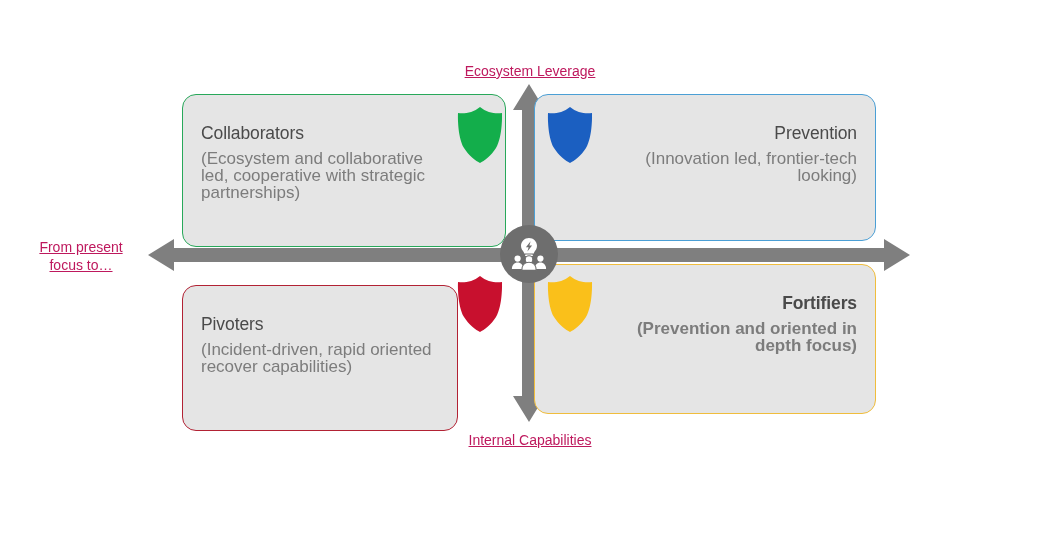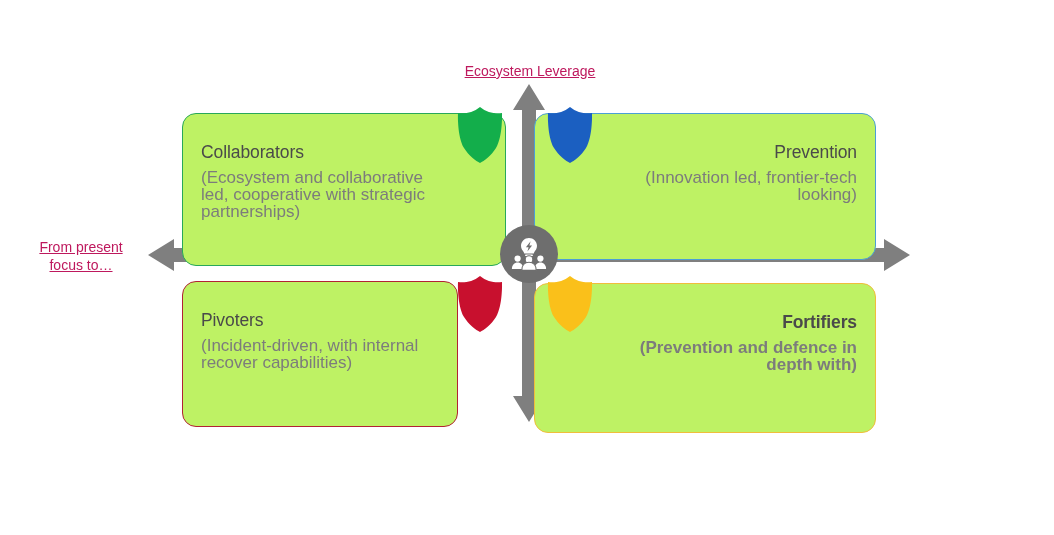--- a/index.html
+++ b/index.html
@@ -17,35 +17,34 @@
     width: 1054px;
     height: 535px;
     background: #ffffff;
     overflow: hidden;
   }
 
   
   .quad {
     position: absolute;
     box-sizing: border-box;
-    background: #bef264;
+    background: #e5e5e5;
     border: 1.3px solid #999;
     border-radius: 14px;
-    margin-top: 19px;
   }
   .quad-q1 { 
     left: 182px; top: 94px; width: 324px; height: 153px;
     border-color: #28a85a;
   }
   .quad-q2 { 
     left: 534px; top: 94px; width: 342px; height: 147px;
     border-color: #4b9fd5;
   }
   .quad-q3 { 
-    left: 182px; top: 262px; width: 276px; height: 146px;
+    left: 182px; top: 285px; width: 276px; height: 146px;
     border-color: #b22234;
   }
   .quad-q4 { 
     left: 534px; top: 264px; width: 342px; height: 150px;
     border-color: #f0bd3c;
     font-weight: bold;
   }
 
   .quad-inner {
     position: relative;
@@ -176,28 +175,28 @@
   <div class="quad quad-q2 align-right" style="border-color: rgb(75, 159, 213);">
     <div class="quad-inner">
       <div class="q-title">Prevention</div>
       <div class="q-sub">(Innovation led, frontier-tech looking)</div>
     </div>
   </div>
 
   <div class="quad quad-q3 align-left" style="border-color: rgb(178, 34, 52);">
     <div class="quad-inner">
       <div class="q-title">Pivoters</div>
-      <div class="q-sub">(Incident-driven, with internal recover capabilities)</div>
+      <div class="q-sub">(Incident-driven, rapid oriented recover capabilities)</div>
     </div>
   </div>
 
   <div class="quad quad-q4 align-right" style="border-color: rgb(240, 189, 60);">
     <div class="quad-inner">
       <div class="q-title">Fortifiers</div>
-      <div class="q-sub">(Prevention and defence in depth with)</div>
+      <div class="q-sub">(Prevention and oriented in depth focus)</div>
     </div>
   </div>
 
   <div class="shield shield-q1">
     <svg viewBox="0 0 48 58" xmlns="http://www.w3.org/2000/svg">
       <path d="M24 1 C17 7 8 8 2 7 C2 7 1 30 8 42 C13 50 20 55 24 57 C28 55 35 50 40 42 C47 30 46 7 46 7 C40 8 31 7 24 1 Z" fill="#13ae4b"></path>
     </svg>
   </div>
   <div class="shield shield-q2">
     <svg viewBox="0 0 48 58" xmlns="http://www.w3.org/2000/svg">
@@ -227,16 +226,17 @@
       <circle cx="6.6" cy="22.6" r="3.1" fill="#ffffff"></circle>
       <path d="M0.9 33 C0.9 28.9 3.4 26.5 6.6 26.5 C9.8 26.5 12.3 28.9 12.3 33 Z" fill="#ffffff"></path>
       <circle cx="29.4" cy="22.6" r="3.1" fill="#ffffff"></circle>
       <path d="M23.7 33 C23.7 28.9 26.2 26.5 29.4 26.5 C32.6 26.5 35.1 28.9 35.1 33 Z" fill="#ffffff"></path>
       <circle cx="18" cy="23.6" r="3.8" fill="#ffffff" stroke="#6e6e6e" stroke-width="1.1"></circle>
       <path d="M10.8 34.4 C10.8 29.2 14 26.3 18 26.3 C22 26.3 25.2 29.2 25.2 34.4 Z" fill="#ffffff" stroke="#6e6e6e" stroke-width="1.1"></path>
     </svg>
   </div>
 
   <div class="axis-label label-top">Ecosystem Leverage</div>
+  <div class="axis-label label-bottom">Internal Capabilities</div>
   <div class="axis-label label-left">From present
 focus to…</div>
 
 </div>
 
 </body></html>

